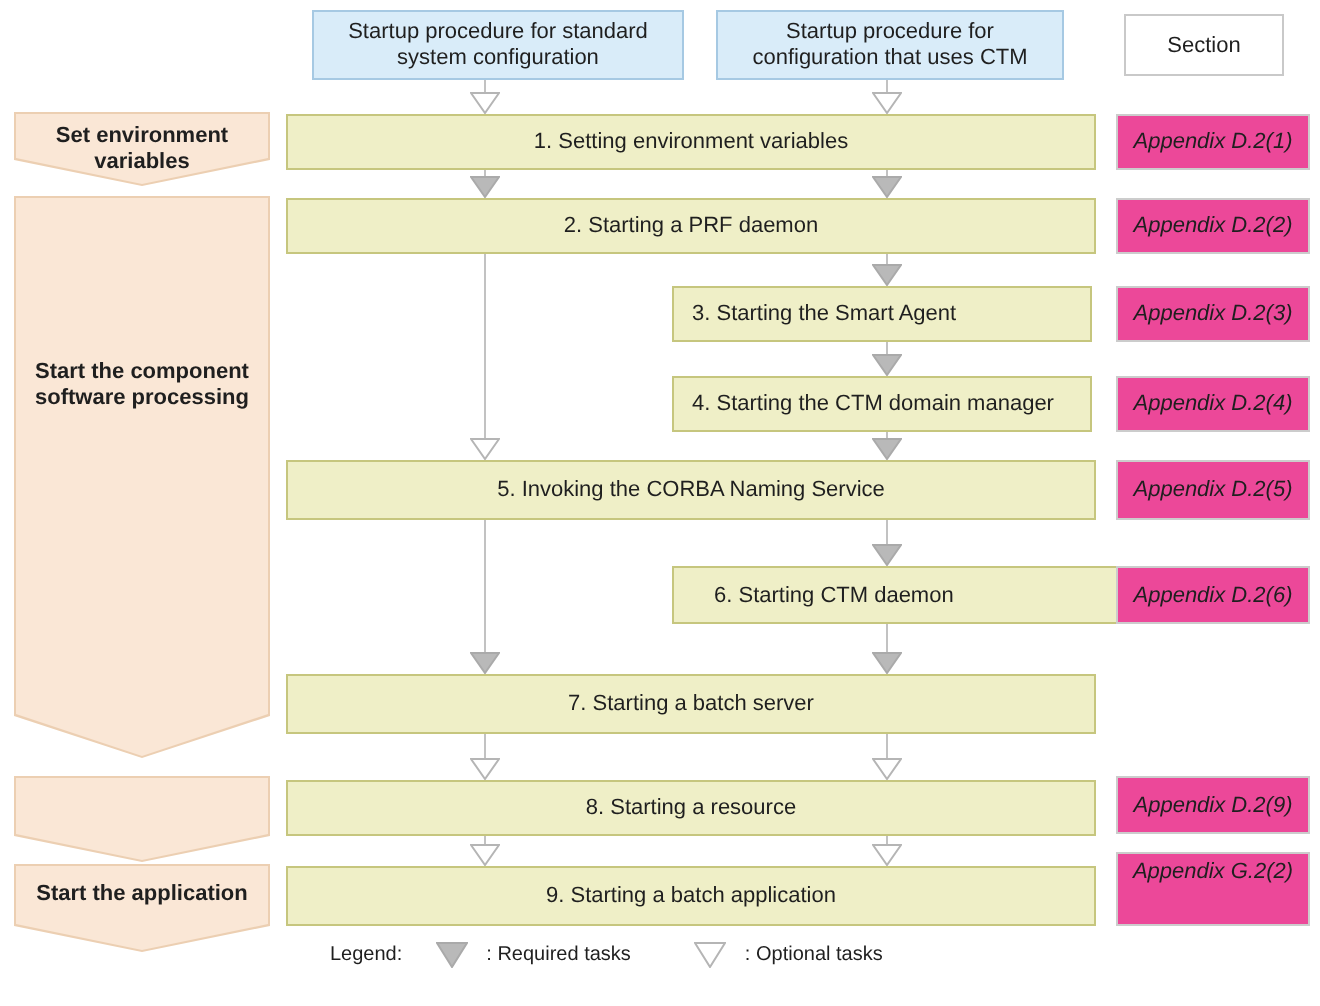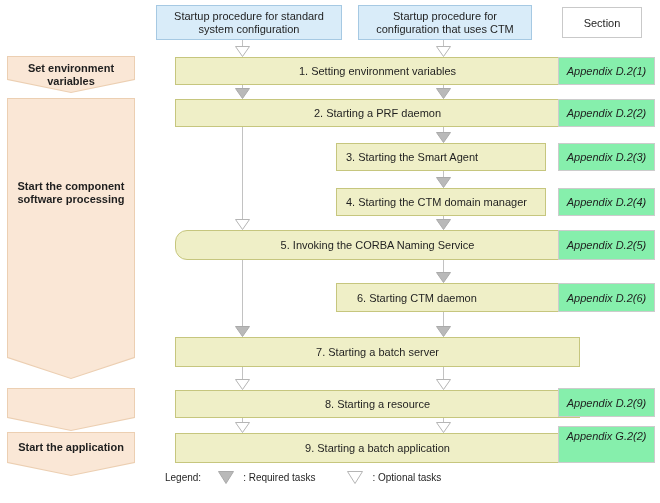--- a/index.html
+++ b/index.html
@@ -16,25 +16,25 @@
   .section-hdr {
     position:absolute; background:#ffffff; border:1px solid #c9c9c9;
     display:flex; align-items:center; justify-content:center;
     font-size:11px; box-sizing:border-box;
   }
   
   .step {
     position:absolute; background:#efefc7; border:1px solid #c6c67e;
     display:flex; align-items:center; font-size:11px; box-sizing:border-box;
   }
-  .step.center { justify-content:center; text-align:right;margin-left:32px; }
+  .step.center { justify-content:center; text-align:right; }
   .step.left   { justify-content:flex-start; padding-left:9px; }
   
   .secbox {
-    position:absolute; background:#86efac; border:1px solid #cccccc;
+    position:absolute; background:#ec4899; border:1px solid #cccccc;
     display:flex; align-items:center; justify-content:center;
     font-size:11px; font-style:italic; box-sizing:border-box;
   }
   .secbox.top { align-items:flex-start; padding-top:3px; }
   
   .callout { position:absolute;font-weight:bold; }
   .co-border, .co-fill {
     position:absolute;
     clip-path: polygon(0 0, 100% 0, 100% calc(100% - var(--tip)), 50% 100%, 0 calc(100% - var(--tip)));
   }
@@ -101,21 +101,21 @@
   </div>
   <div class="step center" style="left:143px; top:99px; width:405px; height:28px;">
     <span>2. Starting a PRF daemon</span>
   </div>
   <div class="step left" style="left:336px; top:143px; width:210px; height:28px;">
     <span>3. Starting the Smart Agent</span>
   </div>
   <div class="step left" style="left:336px; top:188px; width:210px; height:28px;">
     <span>4. Starting the CTM domain manager</span>
   </div>
-  <div class="step center" style="left:143px; top:230px; width:405px; height:30px;border-radius:12px;">
+  <div class="step center" style="left:143px; top:230px; width:405px; height:30px;">
     <span>5. Invoking the CORBA Naming Service</span>
   </div>
   <div class="step left" style="left:336px; top:283px; width:234px; height:29px;padding-left:20px;">
     <span>6. Starting CTM daemon</span>
   </div>
   <div class="step center" style="left:143px; top:337px; width:405px; height:30px;">
     <span>7. Starting a batch server</span>
   </div>
   <div class="step center" style="left:143px; top:390px; width:405px; height:28px;">
     <span>8. Starting a resource</span>

